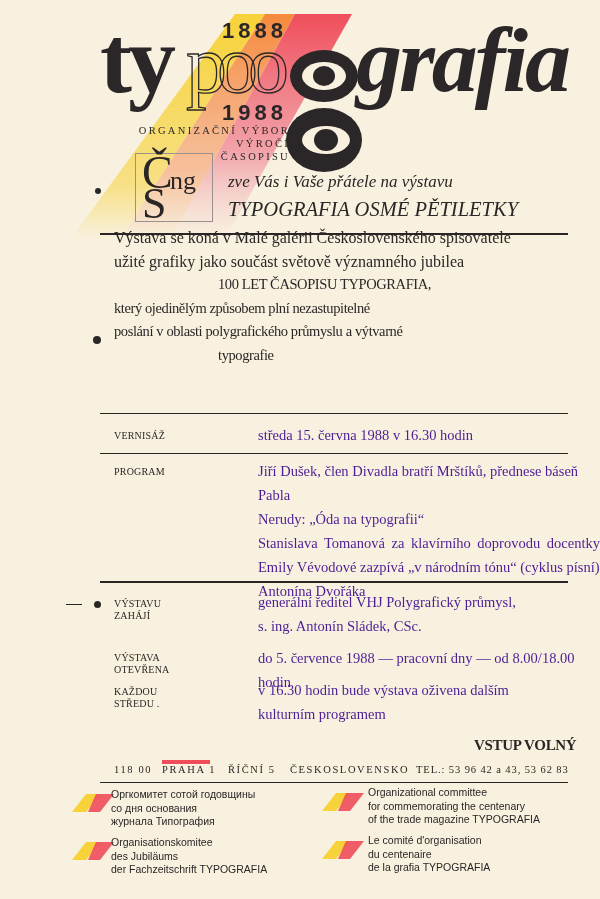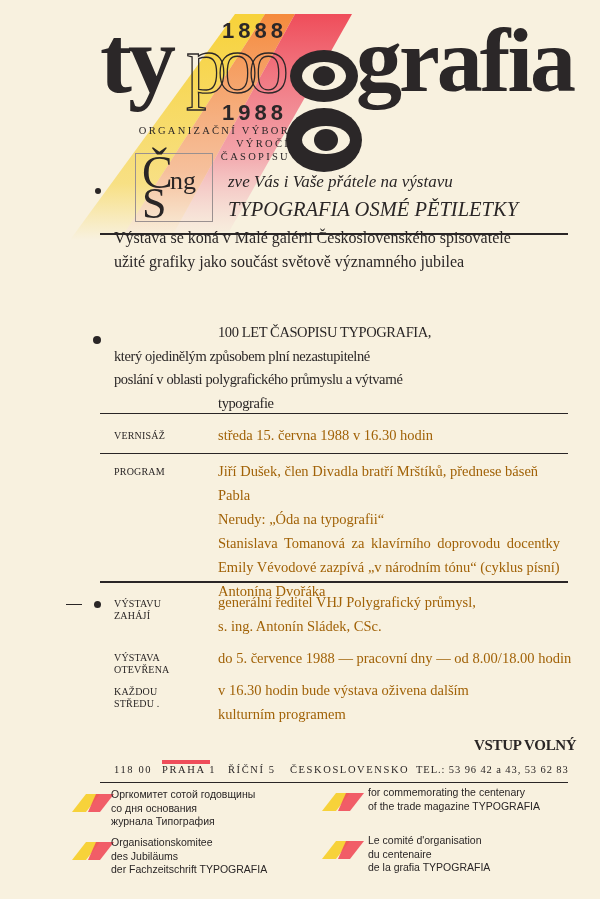--- a/index.html
+++ b/index.html
@@ -15,21 +15,21 @@
     font-weight:bold; color:#2b2728; line-height:1;
   }
   .yr { position:absolute; font-family:"Liberation Sans","DejaVu Sans",sans-serif; font-weight:bold; font-size:22px; letter-spacing:4px; color:#2b2728; }
   .org { position:absolute; font-family:"Liberation Serif","DejaVu Serif",serif; font-size:10.5px; letter-spacing:2.3px; color:#2b2728; text-align:right; line-height:13px; }
   .monogram { position:absolute; left:135px; top:153px; width:76px; height:67px; border:1px solid #9a9090; }
   .italic-line { position:absolute; font-style:italic; color:#2a2626; }
   .rule { position:absolute; background:#2a2626; }
   .para { position:absolute; font-size:16px; line-height:23.5px; color:#2a2626; }
   .cond { font-family:"Liberation Serif","DejaVu Serif",serif; font-size:14.5px; letter-spacing:-0.4px; }
   .label { position:absolute; font-size:10px; letter-spacing:0.2px; line-height:11.5px; color:#2a2626; }
-  .row-text { position:absolute; font-size:14.5px; line-height:24px; color:#a16207; }
+  .row-text { position:absolute; font-size:14.5px; line-height:24px; color:#4c1d95;margin-left:40px; }
   .footer-addr { position:absolute; top:764px; font-size:10.5px; letter-spacing:1.6px; color:#2a2626; }
   .committee { position:absolute; font-family:"Liberation Sans","DejaVu Sans",sans-serif; font-size:10.5px; line-height:13.5px; color:#2a2626; }
   .flag { position:absolute; width:42px; height:22px; }
   .dot { position:absolute; width:8px; height:8px; border-radius:50%; background:#2a2626; }
 </style>
 </head>
 <body>
 
 <svg class="abs" style="left:0;top:0" width="600" height="260" viewBox="0 0 600 260">
   <defs>
@@ -58,21 +58,21 @@
 <div class="logo-word" style="left:100px;top:12px;font-size:96px;letter-spacing:-4px;">ty</div>
 <div class="logo-word" style="left:186px;top:24px;font-size:82px;font-weight:normal;letter-spacing:-10px;color:transparent;-webkit-text-stroke:1.3px #2b2728;">poo</div>
 <svg class="abs" style="left:284px;top:44px" width="100" height="130" viewBox="0 0 100 130">
   <ellipse cx="40" cy="32" rx="34" ry="26" fill="#2b2728"></ellipse>
   <ellipse cx="40" cy="32" rx="22" ry="14" fill="#f8f1df"></ellipse>
   <ellipse cx="40" cy="32" rx="11" ry="10" fill="#2b2728"></ellipse>
   <ellipse cx="40" cy="96" rx="38" ry="32" fill="#2b2728"></ellipse>
   <ellipse cx="42" cy="96" rx="24" ry="14" fill="#f8f1df"></ellipse>
   <ellipse cx="42" cy="96" rx="12" ry="11" fill="#2b2728"></ellipse>
 </svg>
-<div class="logo-word" style="left:356px;top:14px;font-size:92px;letter-spacing:-3px;">grafia</div>
+<div class="logo-word" style="left:356px;top:14px;font-size:92px;font-style:italic;letter-spacing:-3px;">grafia</div>
 <div class="yr" style="left:222px;top:100px;">1988</div>
 <div class="org" style="left:120px;top:124px;width:170px;">
   <div>ORGANIZAČNÍ VÝBOR</div>
   <div>VÝROČÍ</div>
   <div>ČASOPISU</div>
 </div>
 
 <div class="monogram">
   <span class="abs" style="left:6px;top:-4px;font-size:46px;line-height:46px;">Č</span>
   <span class="abs" style="left:6px;top:28px;font-size:44px;line-height:44px;">S</span>
@@ -81,21 +81,21 @@
 <div class="dot" style="left:95px;top:188px;width:6px;height:6px;"></div>
 
 <div class="italic-line" style="left:228px;top:172px;font-size:17px;">zve Vás i Vaše přátele na výstavu</div>
 <div class="italic-line" style="left:228px;top:198px;font-size:20.5px;">TYPOGRAFIA OSMÉ PĚTILETKY</div>
 
 <div class="rule" style="left:100px;top:233px;width:468px;height:2px;"></div>
 
 <div class="para" style="left:114px;top:226px;width:470px;">
   <div>Výstava se koná v Malé galérii Československého spisovatele</div>
   <div>užité grafiky jako součást světově významného jubilea</div>
-  <div class="cond" style="padding-left:104px;margin-top:48px;">100 LET ČASOPISU TYPOGRAFIA,</div>
+  <div class="cond" style="padding-left:104px;">100 LET ČASOPISU TYPOGRAFIA,</div>
   <div class="cond">který ojedinělým způsobem plní nezastupitelné</div>
   <div class="cond">poslání v oblasti polygrafického průmyslu a výtvarné</div>
   <div class="cond" style="padding-left:104px;">typografie</div>
 </div>
 <div class="dot" style="left:93px;top:336px;"></div>
 
 <div class="rule" style="left:100px;top:413px;width:468px;height:1px;"></div>
 
 <div class="label" style="left:114px;top:430px;">VERNISÁŽ</div>
 <div class="row-text" style="left:218px;top:423px;">středa 15. června 1988 v 16.30 hodin</div>
@@ -158,20 +158,21 @@
   <div>Оргкомитет сотой годовщины</div>
   <div>со дня основания</div>
   <div>журнала Типография</div>
 </div>
 
 <svg class="flag" style="left:322px;top:791px" viewBox="0 0 42 22">
   <polygon points="14,2 28,2 14,20 0,20" fill="#f7d23a"></polygon>
   <polygon points="24,2 42,2 28,20 16,20" fill="#ef4d5a" opacity="0.9"></polygon>
 </svg>
 <div class="committee" style="left:368px;top:786px;">
+  <div>Organizational committee</div>
   <div>for commemorating the centenary</div>
   <div>of the trade magazine TYPOGRAFIA</div>
 </div>
 
 <svg class="flag" style="left:72px;top:840px" viewBox="0 0 42 22">
   <polygon points="14,2 28,2 14,20 0,20" fill="#f7d23a"></polygon>
   <polygon points="24,2 42,2 28,20 16,20" fill="#ef4d5a" opacity="0.9"></polygon>
 </svg>
 <div class="committee" style="left:111px;top:836px;">
   <div>Organisationskomitee</div>

